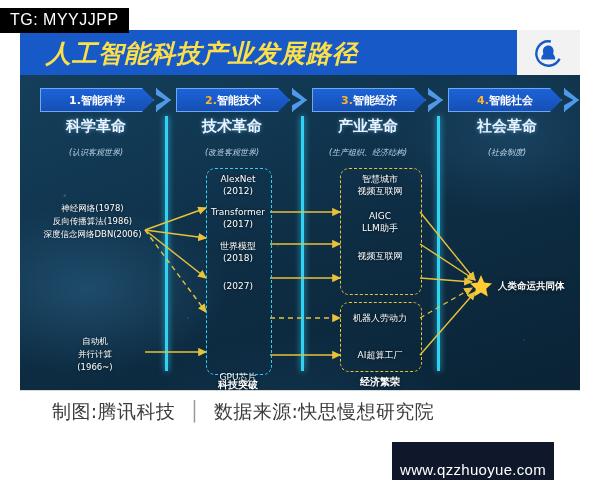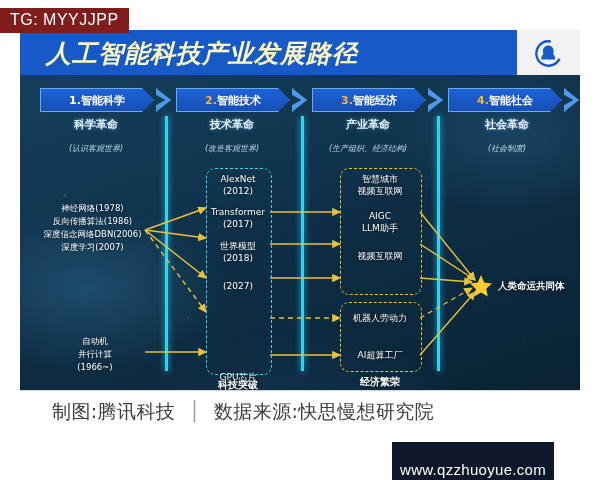--- a/index.html
+++ b/index.html
@@ -1,20 +1,20 @@
 <!DOCTYPE html>
 <html><head>
 <meta charset="utf-8">
 <style>
   html,body{margin:0;padding:0;background:#fff;}
   body{width:600px;height:480px;overflow:hidden;font-family:"DejaVu Sans","Liberation Sans",sans-serif;}
   #root{position:relative;width:600px;height:480px;background:#ffffff;}
 
   
-  .tg-tag{position:absolute;left:0;top:8px;background:#7f1d1d;color:#fff;
+  .tg-tag{position:absolute;left:0;top:8px;background:#000000;color:#fff;
     font-size:16px;letter-spacing:.5px;padding:3px 10px 4px 10px;z-index:40;
     font-family:"Liberation Sans",sans-serif;}
 
   
   .poster{position:absolute;left:20px;top:30px;width:560px;height:360px;
     background:#0d2b40;overflow:hidden;}
   .bg{position:absolute;inset:0;
     background:
       radial-gradient(ellipse 200px 120px at 12% 72%, rgba(50,110,150,.45), rgba(0,0,0,0) 70%),
       radial-gradient(ellipse 180px 110px at 88% 30%, rgba(40,95,135,.40), rgba(0,0,0,0) 70%),
@@ -24,21 +24,21 @@
     background:
       radial-gradient(circle 3px at 8% 46%, rgba(150,210,240,.35), transparent 60%),
       radial-gradient(circle 2px at 30% 80%, rgba(150,210,240,.30), transparent 60%),
       radial-gradient(circle 2px at 64% 22%, rgba(150,210,240,.25), transparent 60%),
       radial-gradient(circle 3px at 78% 64%, rgba(150,210,240,.25), transparent 60%),
       radial-gradient(circle 2px at 46% 60%, rgba(150,210,240,.22), transparent 60%),
       radial-gradient(circle 2px at 90% 86%, rgba(150,210,240,.25), transparent 60%);}
 
   
   .titlebar{position:absolute;left:0;top:0;width:560px;height:45px;background:#1859c8;}
-  .titlebar .title{position:absolute;left:26px;top:7px;color:#fef9c3;font-size:25px;
+  .titlebar .title{position:absolute;left:26px;top:7px;color:#fde047;font-size:25px;
     font-weight:bold;font-style:italic;letter-spacing:1px;
     font-family:"DejaVu Sans","Liberation Sans",sans-serif;}
   .logo-plate{position:absolute;right:0;top:0;width:63px;height:45px;background:#f2f2f2;}
   .logo-plate svg{position:absolute;left:17px;top:9px;}
 
   
   .stages{position:absolute;left:0;top:58px;width:560px;height:22px;}
   .chev{position:absolute;top:0;height:22px;
     background:linear-gradient(180deg,#1c63d8 0%,#154fb4 100%);
     border:1px solid #6fa8ef;
@@ -47,21 +47,21 @@
   .chev .lbl{font-size:11px;font-weight:bold;color:#ffffff;white-space:nowrap;}
   .chev .num{color:#ffb429;}
   .chev.plain .num{color:#ffffff;}
   .arrowgap{position:absolute;top:0;width:14px;height:22px;
     border:1px solid #6fa8ef;border-left:none;
     clip-path:polygon(0 0, 100% 50%, 0 100%, 0 72%, 62% 50%, 0 28%);
     background:#4f9ae8;}
 
   
   .rev{position:absolute;text-align:center;width:140px;}
-  .rev .r1{font-size:11px;font-weight:bold;color:#e8f3ff;
+  .rev .r1{font-size:15px;font-weight:bold;color:#e8f3ff;
     text-shadow:0 0 4px rgba(120,200,255,.55);}
   .rev .r2{font-size:8px;font-style:italic;color:#bcd6ea;margin-top:11px;}
 
   
   .vdiv{position:absolute;width:3px;background:#2fd4f5;
     box-shadow:0 0 6px rgba(60,220,255,.8);}
 
   
   .txt{position:absolute;text-align:center;color:#ffffff;font-size:8.5px;line-height:12px;
     text-shadow:0 0 3px rgba(0,0,0,.6);white-space:nowrap;}
@@ -188,21 +188,20 @@
 
       <g>
         <path d="M461,245 l3.2,7.5 l7.8,0.9 l-5.8,5.3 l1.6,7.7 l-6.8,-3.9 l-6.8,3.9 l1.6,-7.7 l-5.8,-5.3 l7.8,-0.9 z" fill="#ffcc33"></path>
       </g>
     </svg>
 
     <div class="txt l" style="left:5px;top:172px;width:135px;">
       <div>神经网络(1978)</div>
       <div>反向传播算法(1986)</div>
       <div>深度信念网络DBN(2006)</div>
-      <div>深度学习(2007)</div>
     </div>
     <div class="txt l" style="left:20px;top:305px;width:110px;">
       <div>自动机</div>
       <div>并行计算</div>
       <div>(1966~)</div>
     </div>
 
     <div class="dbox" style="left:186px;top:138px;width:64px;height:205px;"></div>
     <div class="item" style="left:158px;top:143px;width:120px;">
       <div>AlexNet</div>

